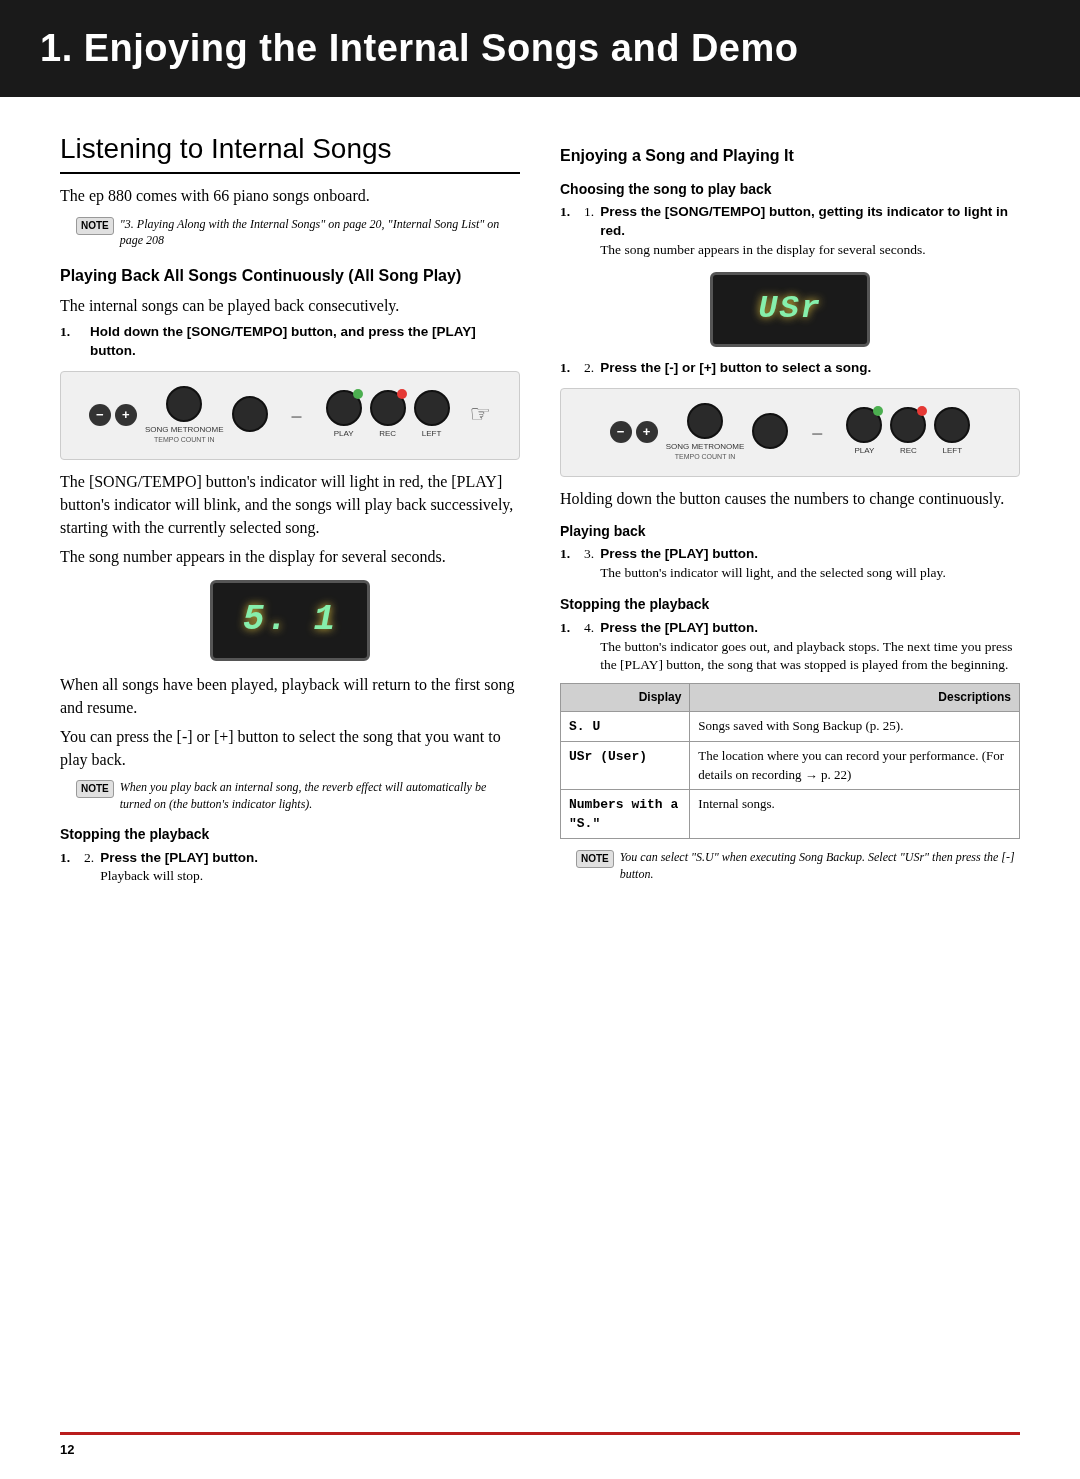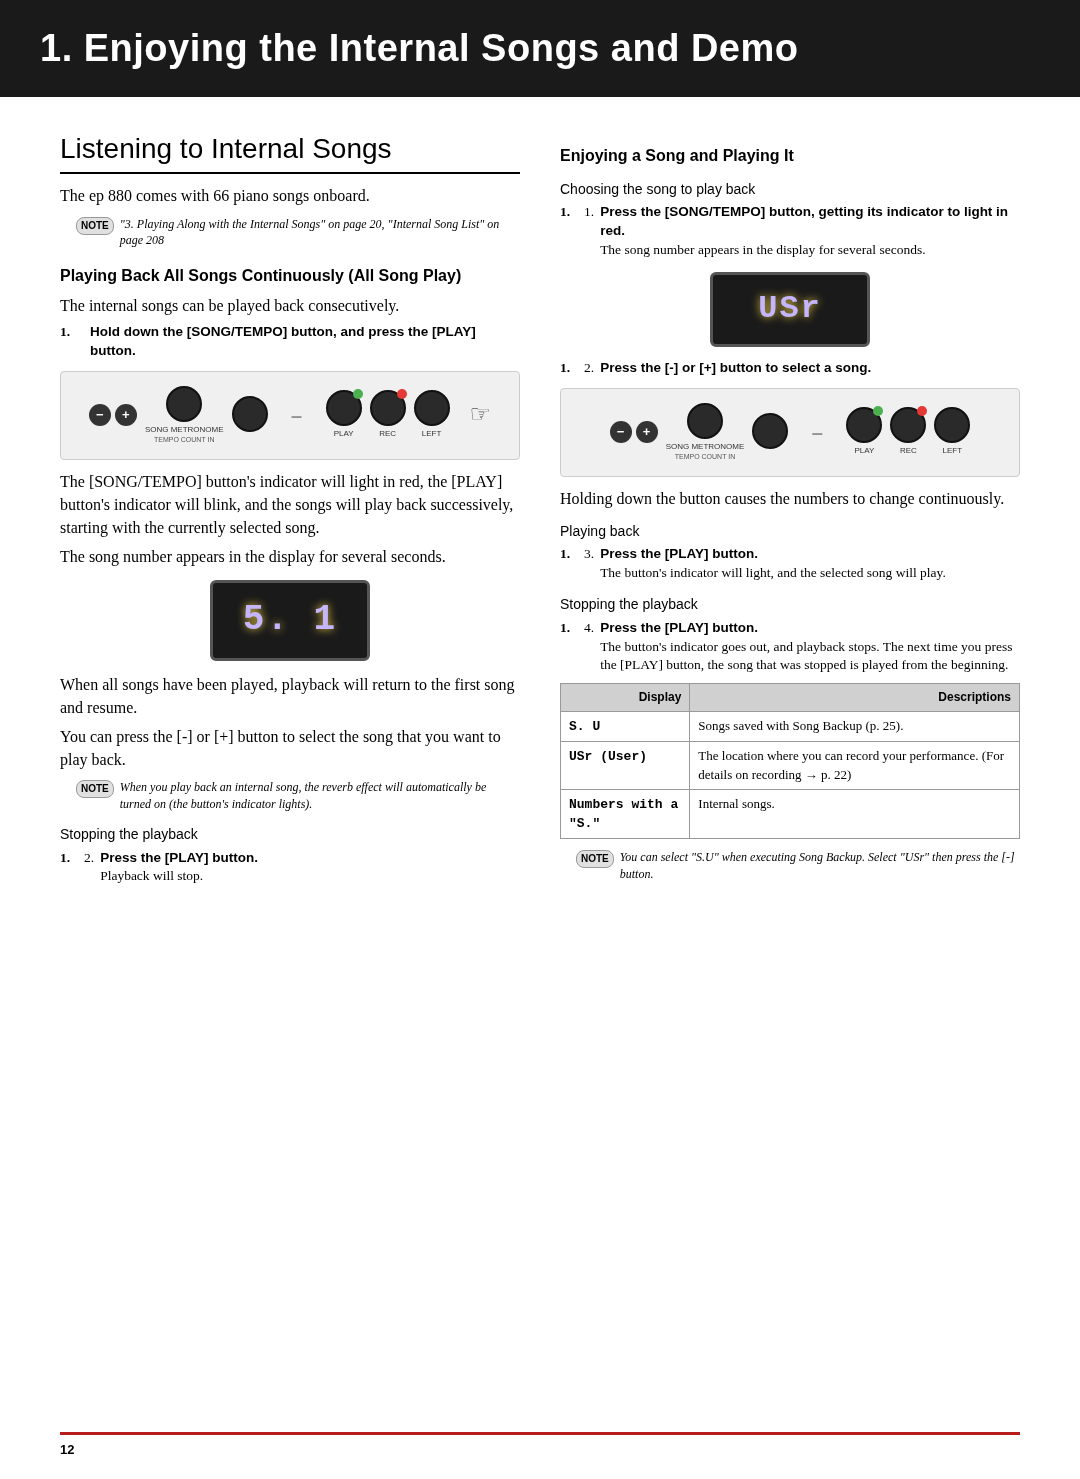--- a/index.html
+++ b/index.html
@@ -52,39 +52,39 @@
       margin-bottom: 10px;
     }
     .subsection-title {
       font-size: 16px;
       font-weight: bold;
       font-family: Arial, Helvetica, sans-serif;
       margin: 16px 0 6px 0;
     }
     .sub-subsection-title {
       font-size: 14px;
-      font-weight: normal;
+      font-weight: bold;
       font-family: Arial, Helvetica, sans-serif;
       margin: 12px 0 4px 0;
     }
     p {
       margin-bottom: 6px;
       font-size: 16px;
       line-height: 1.45;
     }
     .note-box {
       display: flex;
       align-items: flex-start;
       margin: 8px 0 8px 16px;
       gap: 6px;
     }
     .note-label {
       background: #e0e0e0;
       border: 1px solid #999;
-      border-radius: 8px;
+      border-radius: 3px;
       font-size: 10px;
       font-weight: bold;
       font-family: Arial, sans-serif;
       padding: 1px 4px;
       white-space: nowrap;
       margin-top: 1px;
     }
     .note-text {
       font-size: 12px;
       font-style: italic;
@@ -201,26 +201,27 @@
       border-radius: 6px;
       padding: 12px 18px;
       margin: 12px auto;
       width: 160px;
       text-align: center;
       display: flex;
       align-items: center;
       justify-content: center;
     }
     .lcd-text {
-      color: #c4b5fd;
+      color: #86efac;
       font-size: 36px;
       font-family: 'Courier New', Courier, monospace;
       font-weight: bold;
       letter-spacing: 2px;
       text-shadow: 0 0 8px #e8c840;
+      font-style: italic;
     }
     
     .info-table {
       width: 100%;
       border-collapse: collapse;
       margin-top: 8px;
       font-size: 13px;
     }
     .info-table th {
       background: #d0d0d0;

